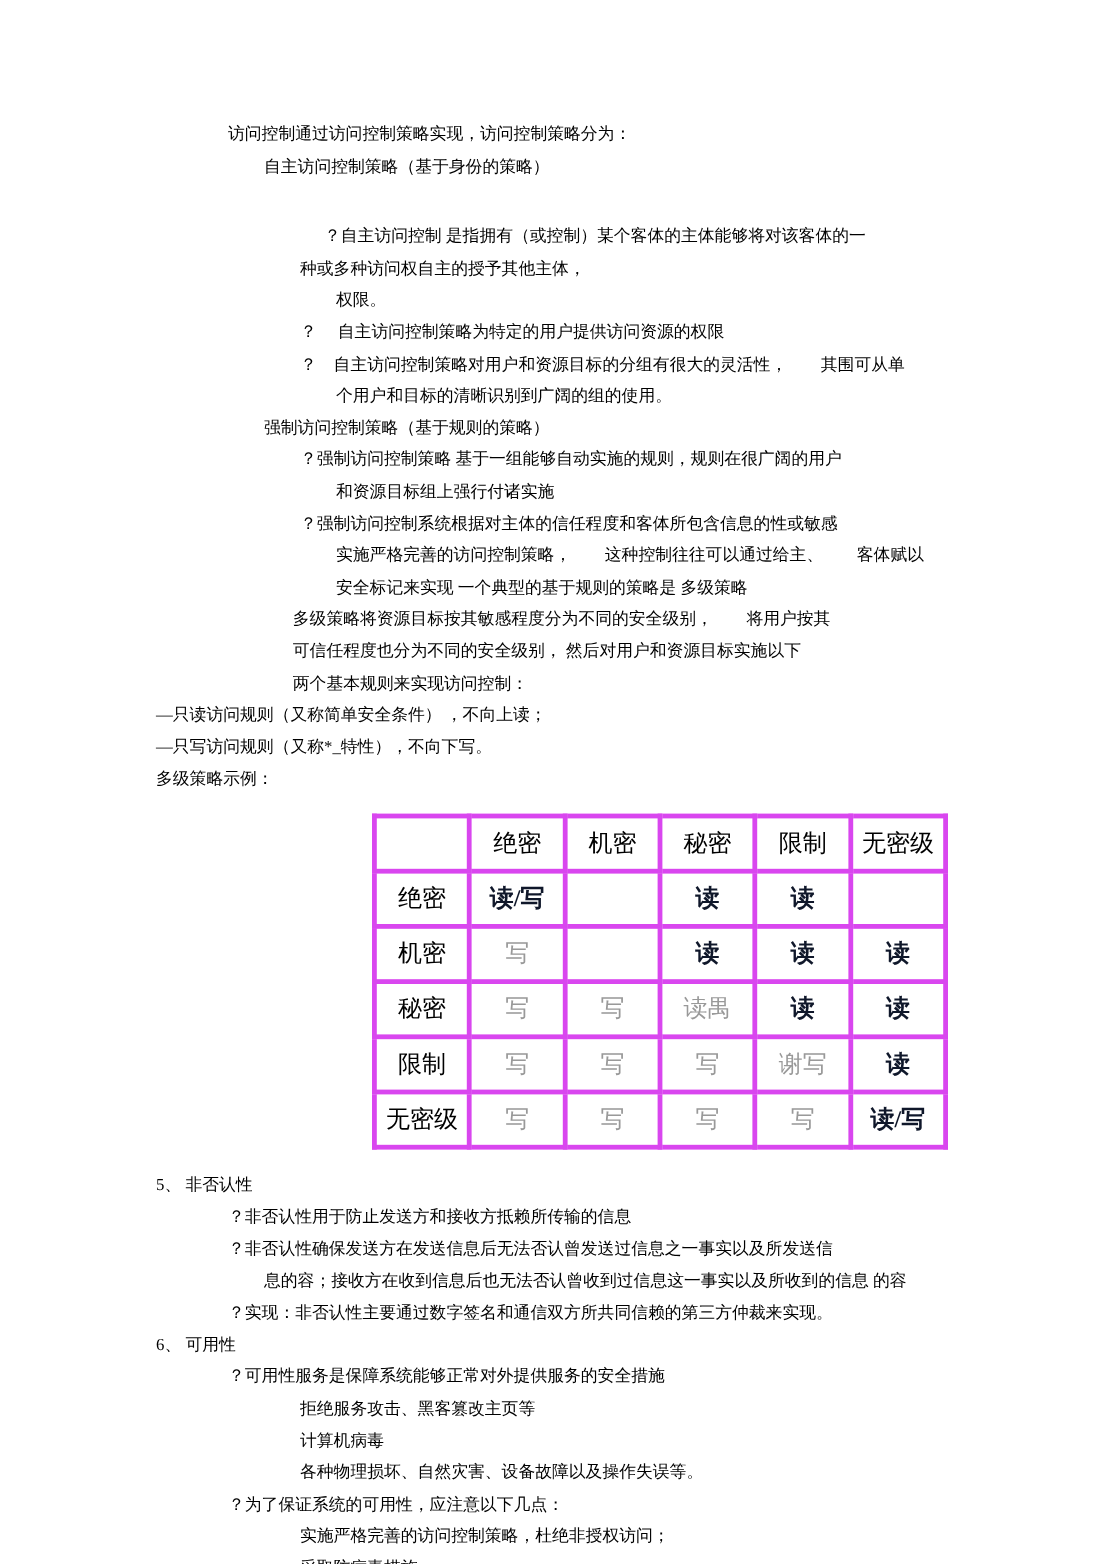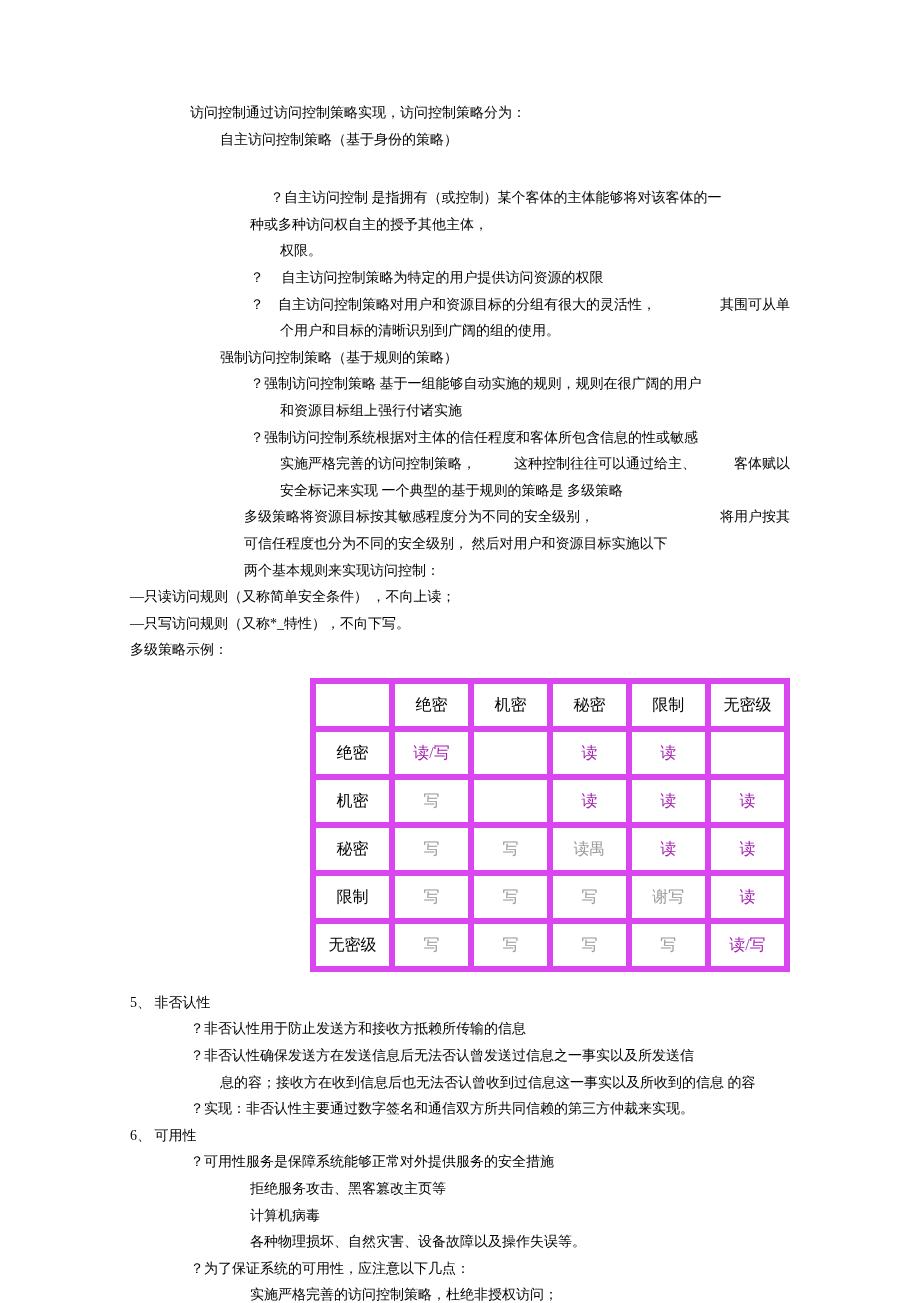--- a/index.html
+++ b/index.html
@@ -16,42 +16,43 @@
     .l0 { margin-left: 60px; }
     .l1 { margin-left: 90px; }
     .l2 { margin-left: 120px; }
     .l3 { margin-left: 150px; }
     .l3b { margin-left: 140px; margin-top: 32px; }
     .l4 { margin-left: 114px; }
     .root { margin-left: 0; }
     .line { display: block; }
     .just {
       display: flex;
-      justify-content: space-between;
+      justify-content: flex-start;
+      gap: 28px;
     }
     .seg { white-space: nowrap; }
 
     table {
       border-collapse: collapse;
       margin: 14px 0 18px 180px;
     }
     td, th {
-      border: 6px solid #d946ef;
+      border: 4px solid #d946ef;
       text-align: center;
       width: 74px;
       height: 40px;
-      font-size: 16px;
+      font-size: 20px;
       font-family: "SimSun", "宋体", serif;
       font-weight: normal;
     }
     th.rowh {
       width: 74px;
     }
     td.gray { color: #999; }
-    td.blue { color: #a21caf; }
+    td.blue { color: #0f172a; font-weight: bold; }
     th { font-weight: normal; }
     tr.header td, tr.header th { font-weight: normal; }
   </style>
 </head>
 <body>
 
 <div>
 
 <span class="line l0">访问控制通过访问控制策略实现，访问控制策略分为：</span>
 <span class="line l1">自主访问控制策略（基于身份的策略）</span>

